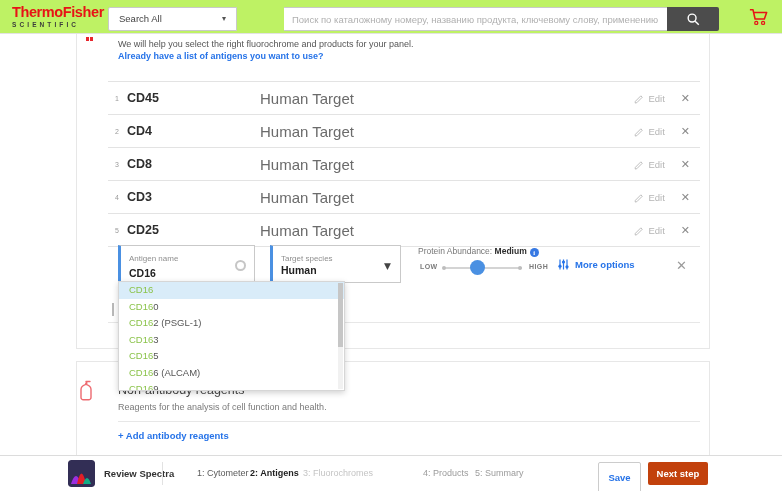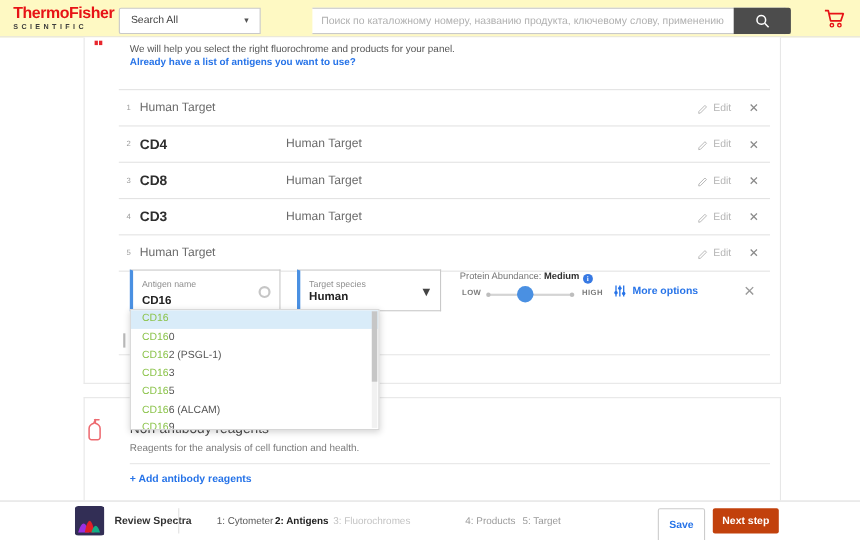--- a/index.html
+++ b/index.html
@@ -1,20 +1,20 @@
 <!DOCTYPE html>
 <html><head>
 <meta charset="utf-8">
 <style>
   html,body{margin:0;padding:0;background:#fff;}
   .screen{position:relative;width:782px;height:491px;background:#fff;overflow:hidden;
           font-family:"Liberation Sans",sans-serif;color:#333;}
 
   
-  .header{position:absolute;left:0;top:0;width:782px;height:33px;background:#fef9c3;border-bottom:1px solid #e3e3e3;}
+  .header{position:absolute;left:0;top:0;width:782px;height:33px;background:#bef264;border-bottom:1px solid #e3e3e3;}
   .logo{position:absolute;left:12px;top:5px;line-height:1;}
   .logo-1{font-size:14.5px;font-weight:bold;color:#E71316;letter-spacing:-0.4px;}
   .logo-2{font-size:6.5px;font-weight:bold;color:#3c3c3c;letter-spacing:3.1px;margin-top:2px;}
   .search-scope{position:absolute;left:108px;top:7px;width:129px;height:24px;box-sizing:border-box;
     border:1px solid #c9c9c9;border-radius:2px 0 0 2px;background:#fff;font-size:9.5px;color:#444;
     line-height:22px;padding-left:10px;cursor:pointer;}
   .search-scope .caret{position:absolute;right:10px;top:0;font-size:8px;color:#555;line-height:22px;font-family:"DejaVu Sans",sans-serif;}
   .search-input{position:absolute;left:237px;top:7px;width:430px;height:24px;box-sizing:border-box;
     border:1px solid #c9c9c9;border-left:none;padding:0 8px;font-size:9.5px;color:#444;outline:none;
     font-family:"Liberation Sans",sans-serif;margin-left:47px;}
@@ -30,21 +30,21 @@
 
   .red-mark{position:absolute;left:86px;top:37px;width:3px;height:4px;background:#e8262d;box-shadow:4px 0 0 #e8262d;}
   .intro{position:absolute;left:118px;top:39px;font-size:9px;color:#555;}
   .intro-link{position:absolute;left:118px;top:51px;font-size:9px;font-weight:bold;color:#2673e8;cursor:pointer;}
 
   
   .rows{position:absolute;left:108px;top:81px;width:592px;border-top:1px solid #e3e3e3;}
   .row{height:32px;border-bottom:1px solid #e3e3e3;display:flex;align-items:center;position:relative;}
   .row-num{width:12px;padding-left:7px;font-size:7px;color:#9a9a9a;}
   .row-name{width:133px;font-size:12.5px;font-weight:bold;color:#2e2e2e;}
-  .row-target{flex:1;font-size:11px;color:#6b6b6b;}
+  .row-target{flex:1;font-size:15px;color:#6b6b6b;}
   .row-edit{display:flex;align-items:center;gap:4px;color:#b5b5b5;font-size:9.5px;margin-right:16px;cursor:pointer;}
   .row-x{margin-right:10px;color:#8a8a8a;font-size:11px;cursor:pointer;font-family:"DejaVu Sans",sans-serif;line-height:1;}
 
   
   .field{position:absolute;top:245px;height:38px;box-sizing:border-box;background:#fff;border:1px solid #c9c9c9;
     border-left:3px solid #4a90e2;padding:8px 6px 0 8px;}
   .field-antigen{left:118px;width:137px;}
   .field-species{left:270px;width:131px;cursor:pointer;}
   .field-label{font-size:8px;color:#8f8f8f;}
   .field-value{font-size:10.5px;font-weight:bold;color:#222;border:none;outline:none;padding:0;margin-top:1px;width:90px;
@@ -134,20 +134,21 @@
   </div>
 
   <div class="card card1"></div>
   <div class="red-mark"></div>
   <div class="intro">We will help you select the right fluorochrome and products for your panel.</div>
   <div class="intro-link">Already have a list of antigens you want to use?</div>
 
   <div class="rows">
     <div class="row">
       <span class="row-num">1</span>
+      <span class="row-name">CD45</span>
       <span class="row-target">Human Target</span>
       <span class="row-edit">
         <svg width="11" height="11" viewBox="0 0 14 14">
             <path d="M3 10.6 L10 3.6 l1.8 1.8 L4.8 12.4 L2.8 12.8 z" fill="none" stroke="#b5b5b5" stroke-width="1.1"></path>
           </svg>
         <span>Edit</span>
       </span>
       <span class="row-x">✕</span>
     </div>
     <div class="row">
@@ -181,20 +182,21 @@
       <span class="row-edit">
         <svg width="11" height="11" viewBox="0 0 14 14">
             <path d="M3 10.6 L10 3.6 l1.8 1.8 L4.8 12.4 L2.8 12.8 z" fill="none" stroke="#b5b5b5" stroke-width="1.1"></path>
           </svg>
         <span>Edit</span>
       </span>
       <span class="row-x">✕</span>
     </div>
     <div class="row">
       <span class="row-num">5</span>
+      <span class="row-name">CD25</span>
       <span class="row-target">Human Target</span>
       <span class="row-edit">
         <svg width="11" height="11" viewBox="0 0 14 14">
             <path d="M3 10.6 L10 3.6 l1.8 1.8 L4.8 12.4 L2.8 12.8 z" fill="none" stroke="#b5b5b5" stroke-width="1.1"></path>
           </svg>
         <span>Edit</span>
       </span>
       <span class="row-x">✕</span>
     </div>
   </div>
@@ -282,18 +284,18 @@
         <path d="M9 24 Q13.5 3 18 24 Z" fill="#e01f26"></path>
         <path d="M15 24 Q19 12 23 24 Z" fill="#12ad85"></path>
       </svg>
     </div>
     <div class="rs-label">Review Spectra</div>
     <div class="f-div"></div>
     <div class="step step1">1: Cytometer</div>
     <div class="step step2">2: Antigens</div>
     <div class="step step3">3: Fluorochromes</div>
     <div class="step step4">4: Products</div>
-    <div class="step step5">5: Target</div>
+    <div class="step step5">5: Summary</div>
     <button class="save-btn">Save</button>
     <button class="next-btn">Next step</button>
   </div>
 
 </div>
 
 </body></html>

